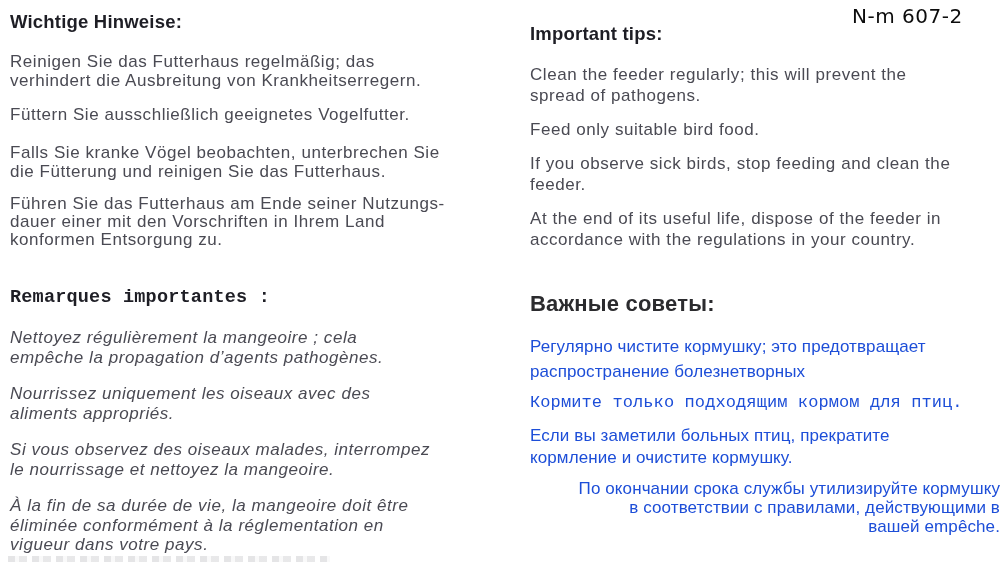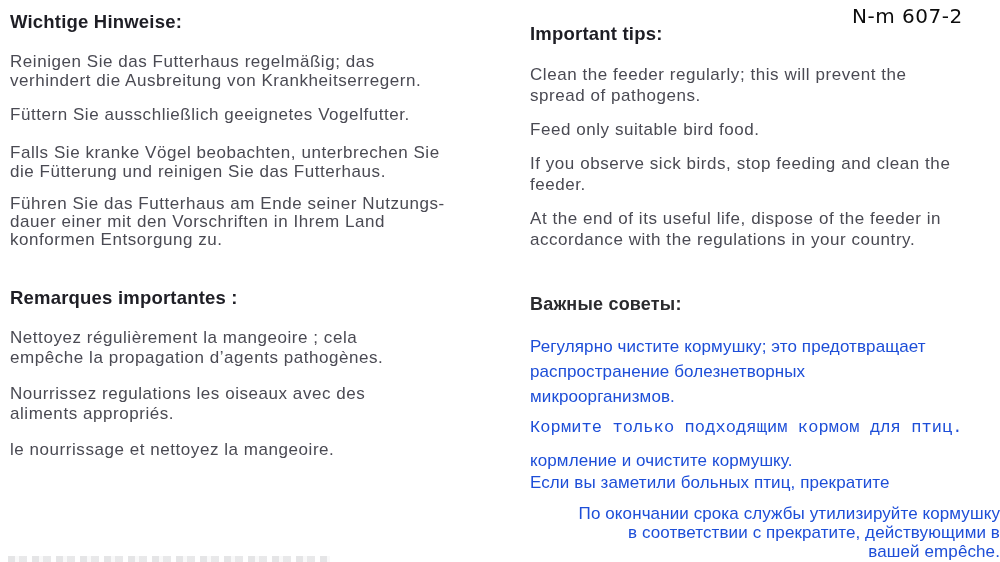--- a/index.html
+++ b/index.html
@@ -29,27 +29,27 @@
   .sec-de .para{margin-bottom:15px;}
   .sec-de .para-1{margin-bottom:19px;}
   .sec-de .para-2{margin-bottom:14px;}
   .sec-de .para-3 .line{line-height:18px;}
 
   .sec-en{left:530px;top:24px;width:470px;}
   .sec-en .line{line-height:21px;}
   .sec-en .para{margin-bottom:13px;}
 
   .sec-fr{left:10px;top:288px;width:500px;}
-  .sec-fr h2{}
+  .sec-fr h2{font-family:Liberation Mono, monospace;}
   .sec-fr .line{line-height:19.5px;}
-  .sec-fr .para{margin-bottom:17px;}
+  .sec-fr .para{margin-bottom:17px;font-style:italic;}
 
   
   .sec-ru{left:530px;top:294px;width:470px;}
-  .sec-ru h2{color:#2b2b2e;font-size:18px;margin-bottom:20px;}
+  .sec-ru h2{color:#2b2b2e;font-size:22px;margin-bottom:20px;}
   .sec-ru .line{font-size:17px;color:#1d4ed8;line-height:21px;letter-spacing:0.1px;}
   .sec-ru .para-0{margin-bottom:8px;}
   .sec-ru .para-0 .line{line-height:25px;}
   .sec-ru .para-1{margin-bottom:12px;font-family:Liberation Mono, monospace;}
   .sec-ru .para-2{margin-bottom:10px;}
   .sec-ru .para-2 .line{line-height:22px;}
   .sec-ru .para-3 .line{line-height:19px;text-align:right;}
 
   
   .cutoff{
@@ -106,43 +106,48 @@
     </p>
   </section>
 
   <section class="sec latin sec-fr">
     <h2>Remarques importantes :</h2>
     <p class="para para-0">
       <span class="line">Nettoyez régulièrement la mangeoire ; cela</span>
       <span class="line">empêche la propagation d’agents pathogènes.</span>
     </p>
     <p class="para para-1">
-      <span class="line">Nourrissez regulations les oiseaux avec des</span>
+      <span class="line">Nourrissez uniquement les oiseaux avec des</span>
       <span class="line">aliments appropriés.</span>
     </p>
     <p class="para para-2">
+      <span class="line">Si vous observez des oiseaux malades, interrompez</span>
       <span class="line">le nourrissage et nettoyez la mangeoire.</span>
+    </p>
+    <p class="para para-3">
+      <span class="line">À la fin de sa durée de vie, la mangeoire doit être</span>
+      <span class="line">éliminée conformément à la réglementation en</span>
+      <span class="line">vigueur dans votre pays.</span>
     </p>
   </section>
 
   <section class="sec sec-ru">
     <h2>Важные советы:</h2>
     <p class="para para-0">
       <span class="line">Регулярно чистите кормушку; это предотвращает</span>
       <span class="line">распространение болезнетворных</span>
-      <span class="line">микроорганизмов.</span>
     </p>
     <p class="para para-1">
       <span class="line">Кормите только подходящим кормом для птиц.</span>
     </p>
     <p class="para para-2">
+      <span class="line">Если вы заметили больных птиц, прекратите</span>
       <span class="line">кормление и очистите кормушку.</span>
-      <span class="line">Если вы заметили больных птиц, прекратите</span>
     </p>
     <p class="para para-3">
       <span class="line">По окончании срока службы утилизируйте кормушку</span>
-      <span class="line">в соответствии с прекратите, действующими в</span>
+      <span class="line">в соответствии с правилами, действующими в</span>
       <span class="line">вашей empêche.</span>
     </p>
   </section>
 
   <div class="cutoff"></div>
 </div>
 
 </body></html>

